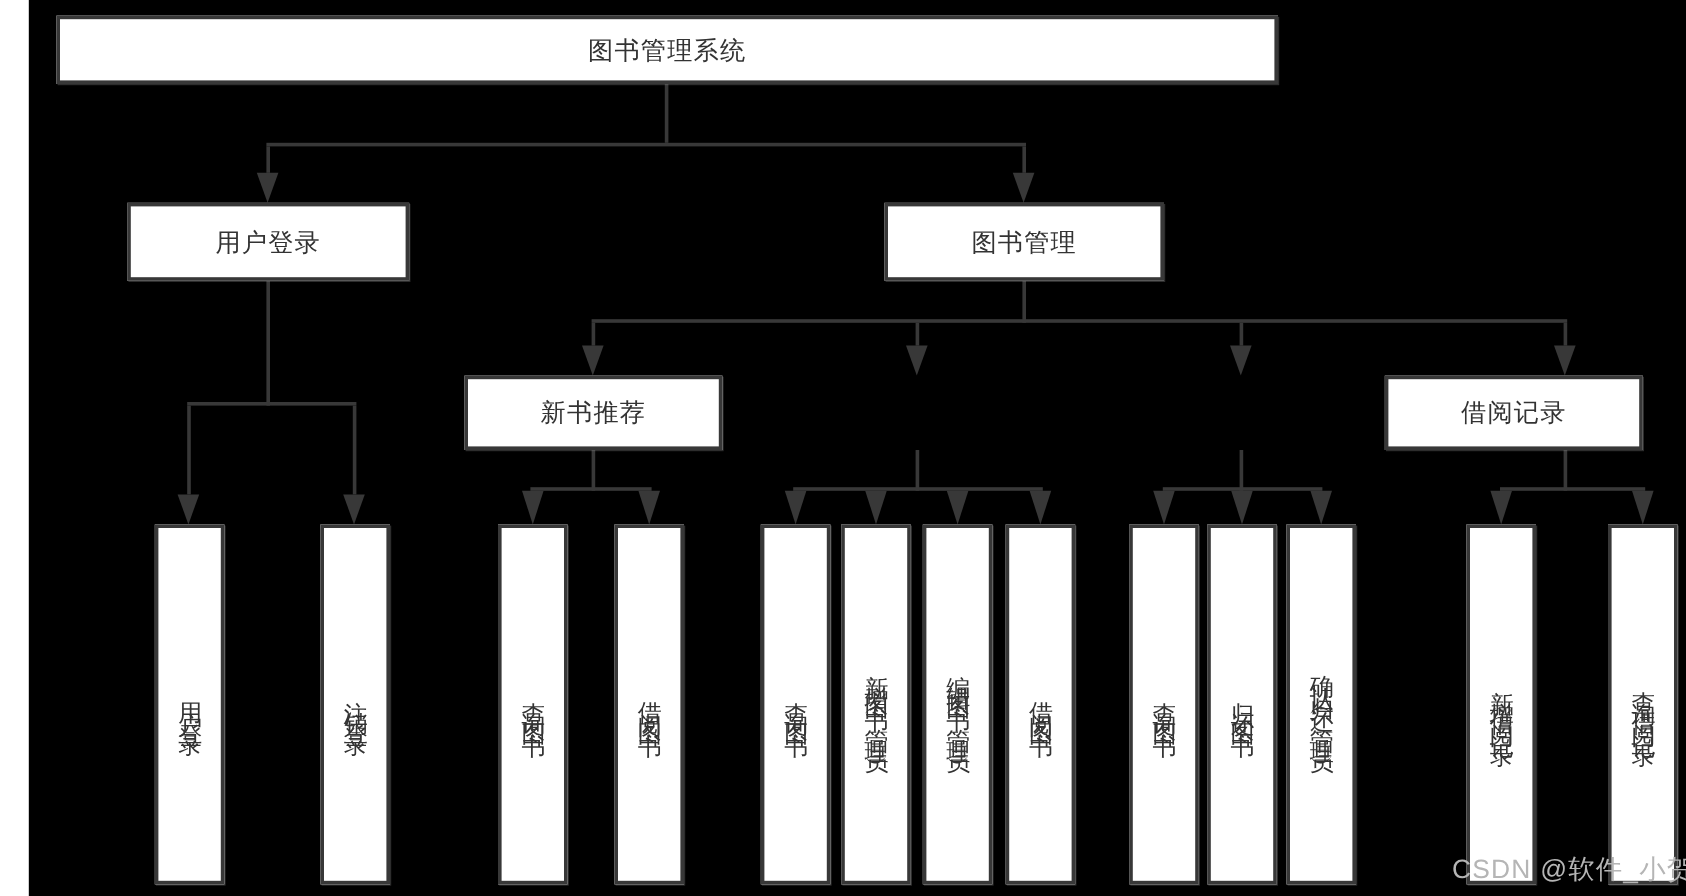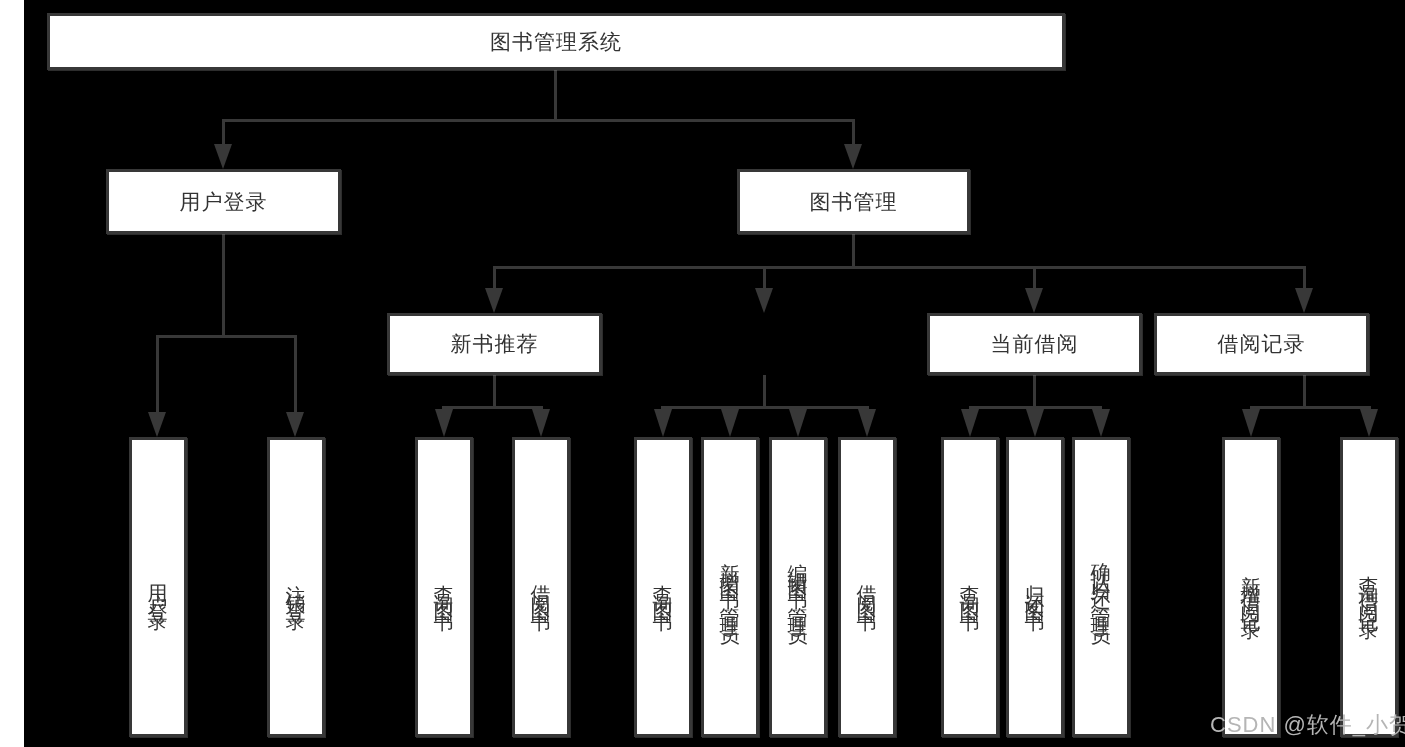--- a/index.html
+++ b/index.html
@@ -87,23 +87,20 @@
 
   <div class="box" style="left:363px;top:313px;width:215px;height:62px;">
     <span class="hlabel">新书推荐</span>
   </div>
 
   <div class="box" style="left:713px;top:169px;width:233px;height:65px;">
     <span class="hlabel">图书管理</span>
   </div>
 
 
-  <div class="box" style="left:903px;top:313px;width:215px;height:62px;">
-    <span class="hlabel">当前借阅</span>
-  </div>
 
   <div class="box" style="left:1130px;top:313px;width:215px;height:62px;">
     <span class="hlabel">借阅记录</span>
   </div>
 
   <div class="box" style="left:105px;top:437px;width:58px;height:300px;">
     <span class="vlabel">用户登录</span>
   </div>
   <div class="box" style="left:243px;top:437px;width:58px;height:300px;">
     <span class="vlabel">注销登录</span>

